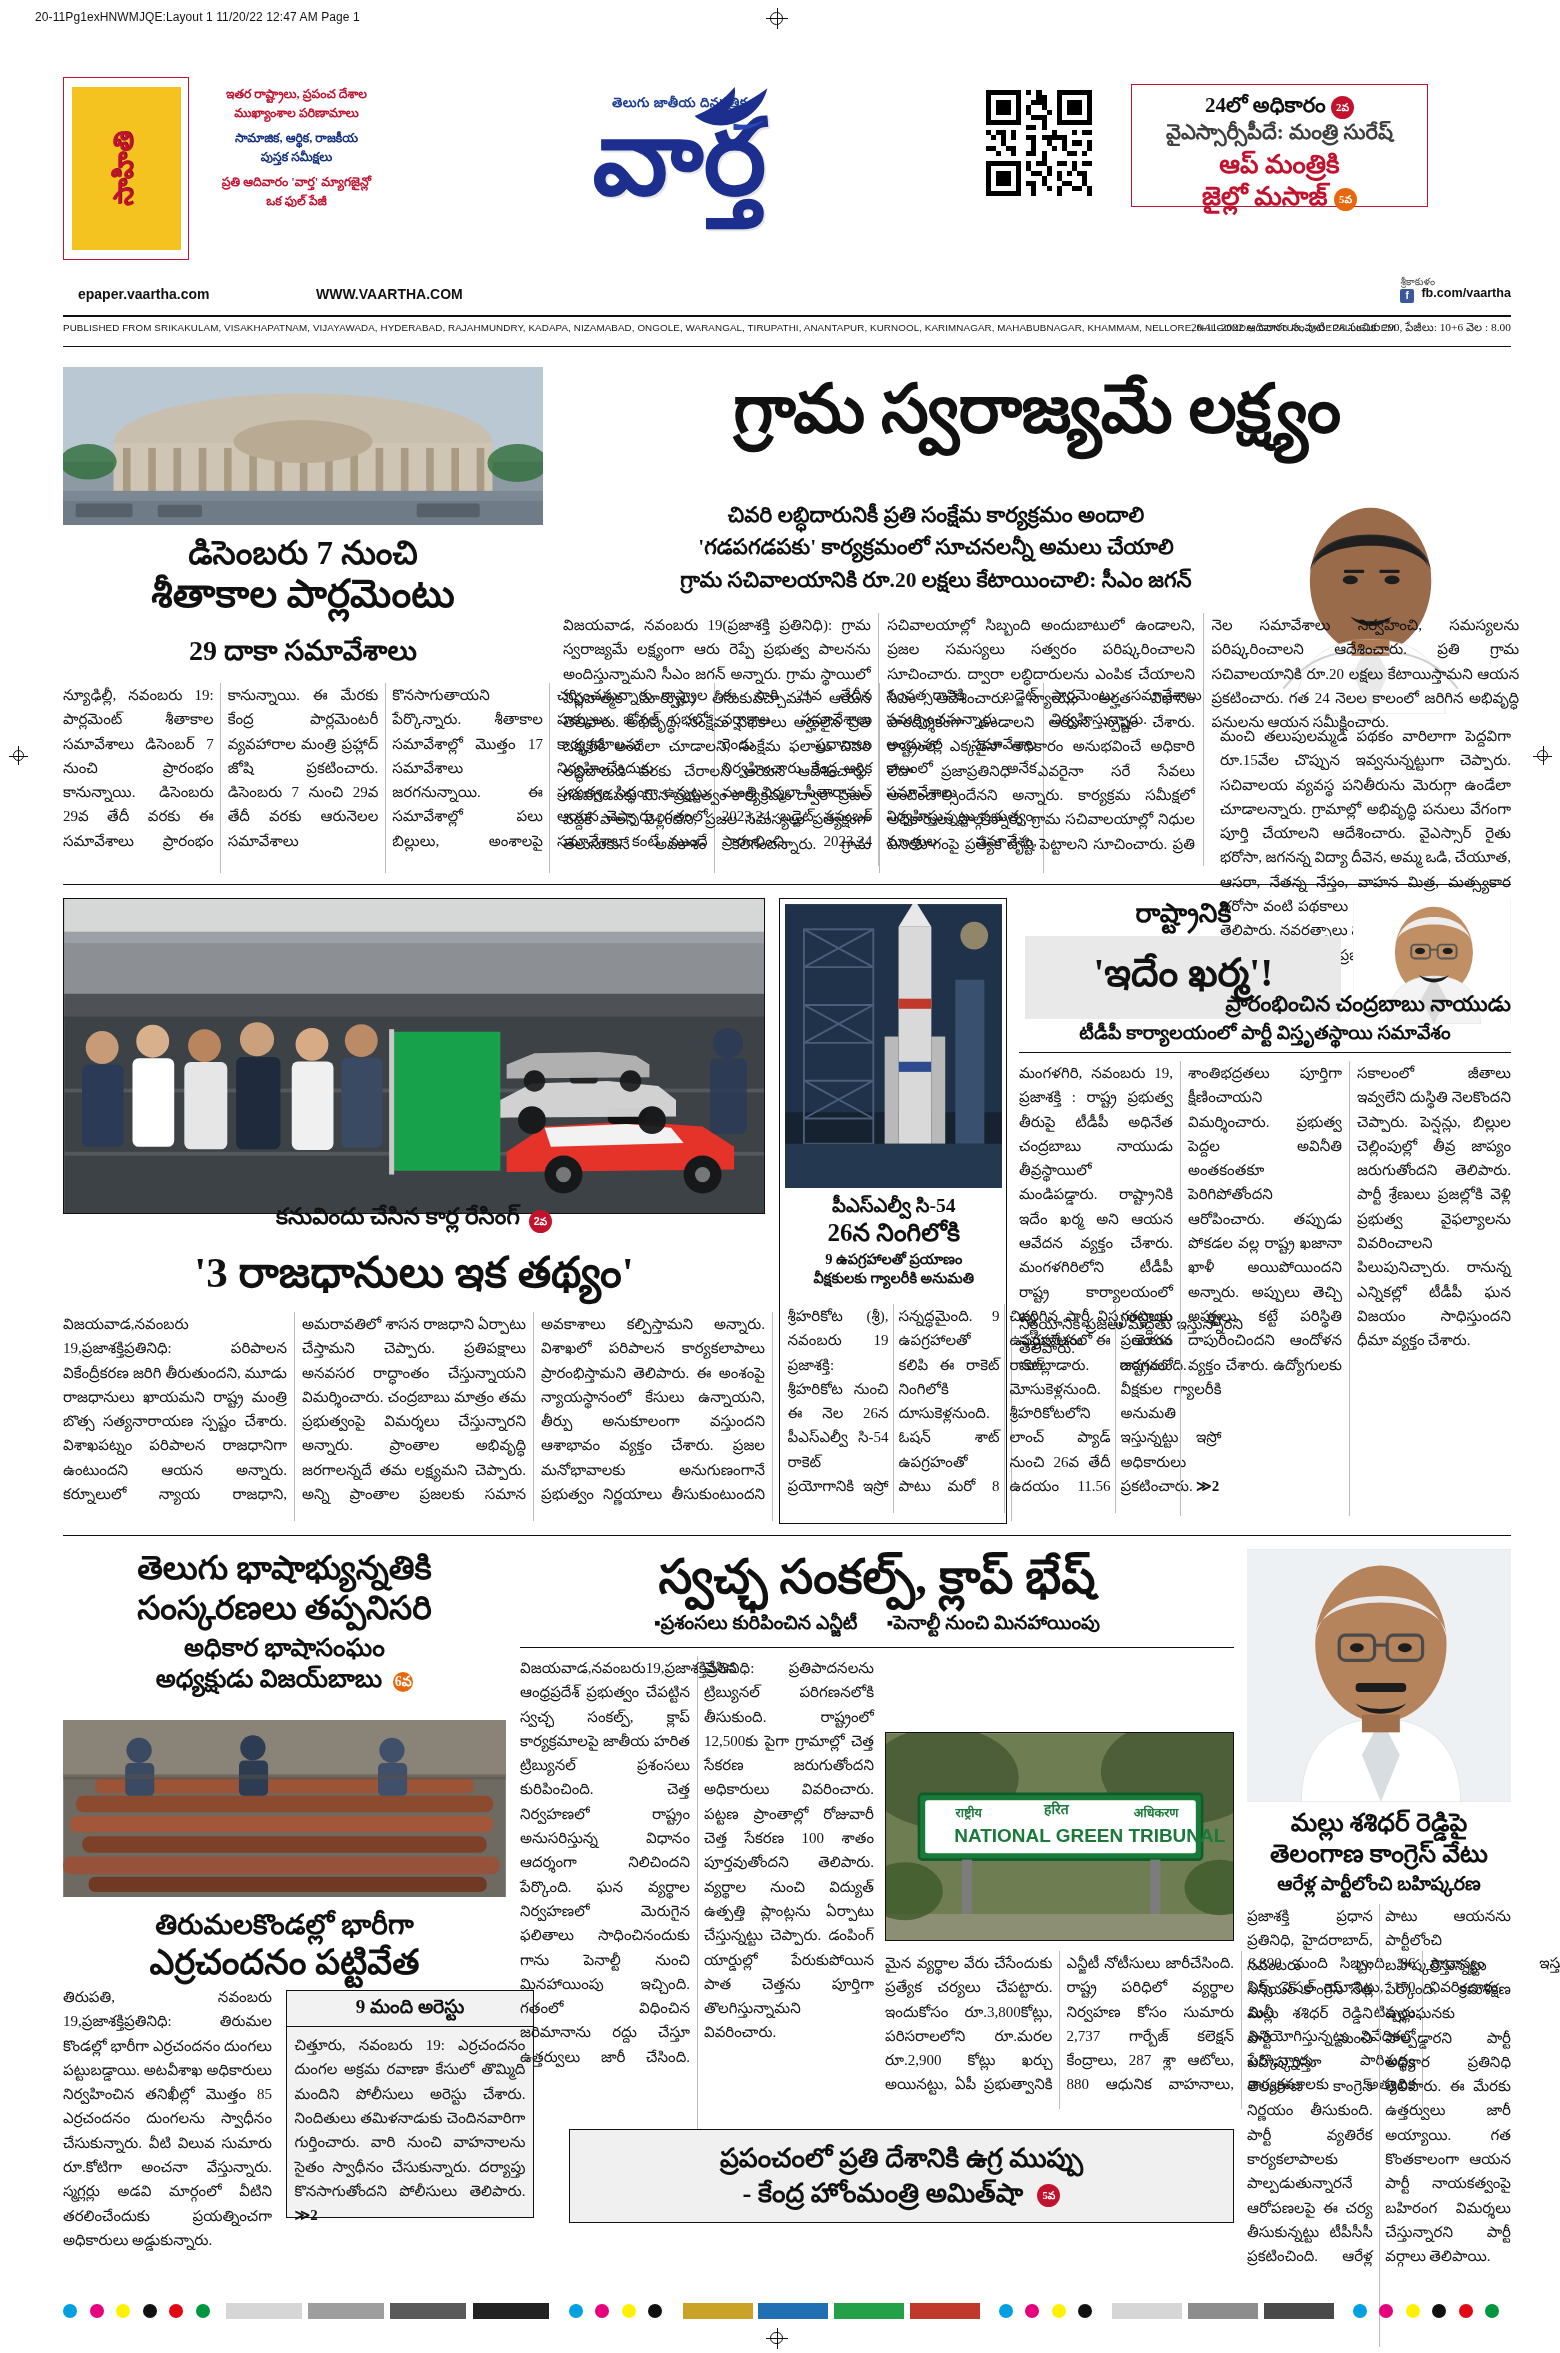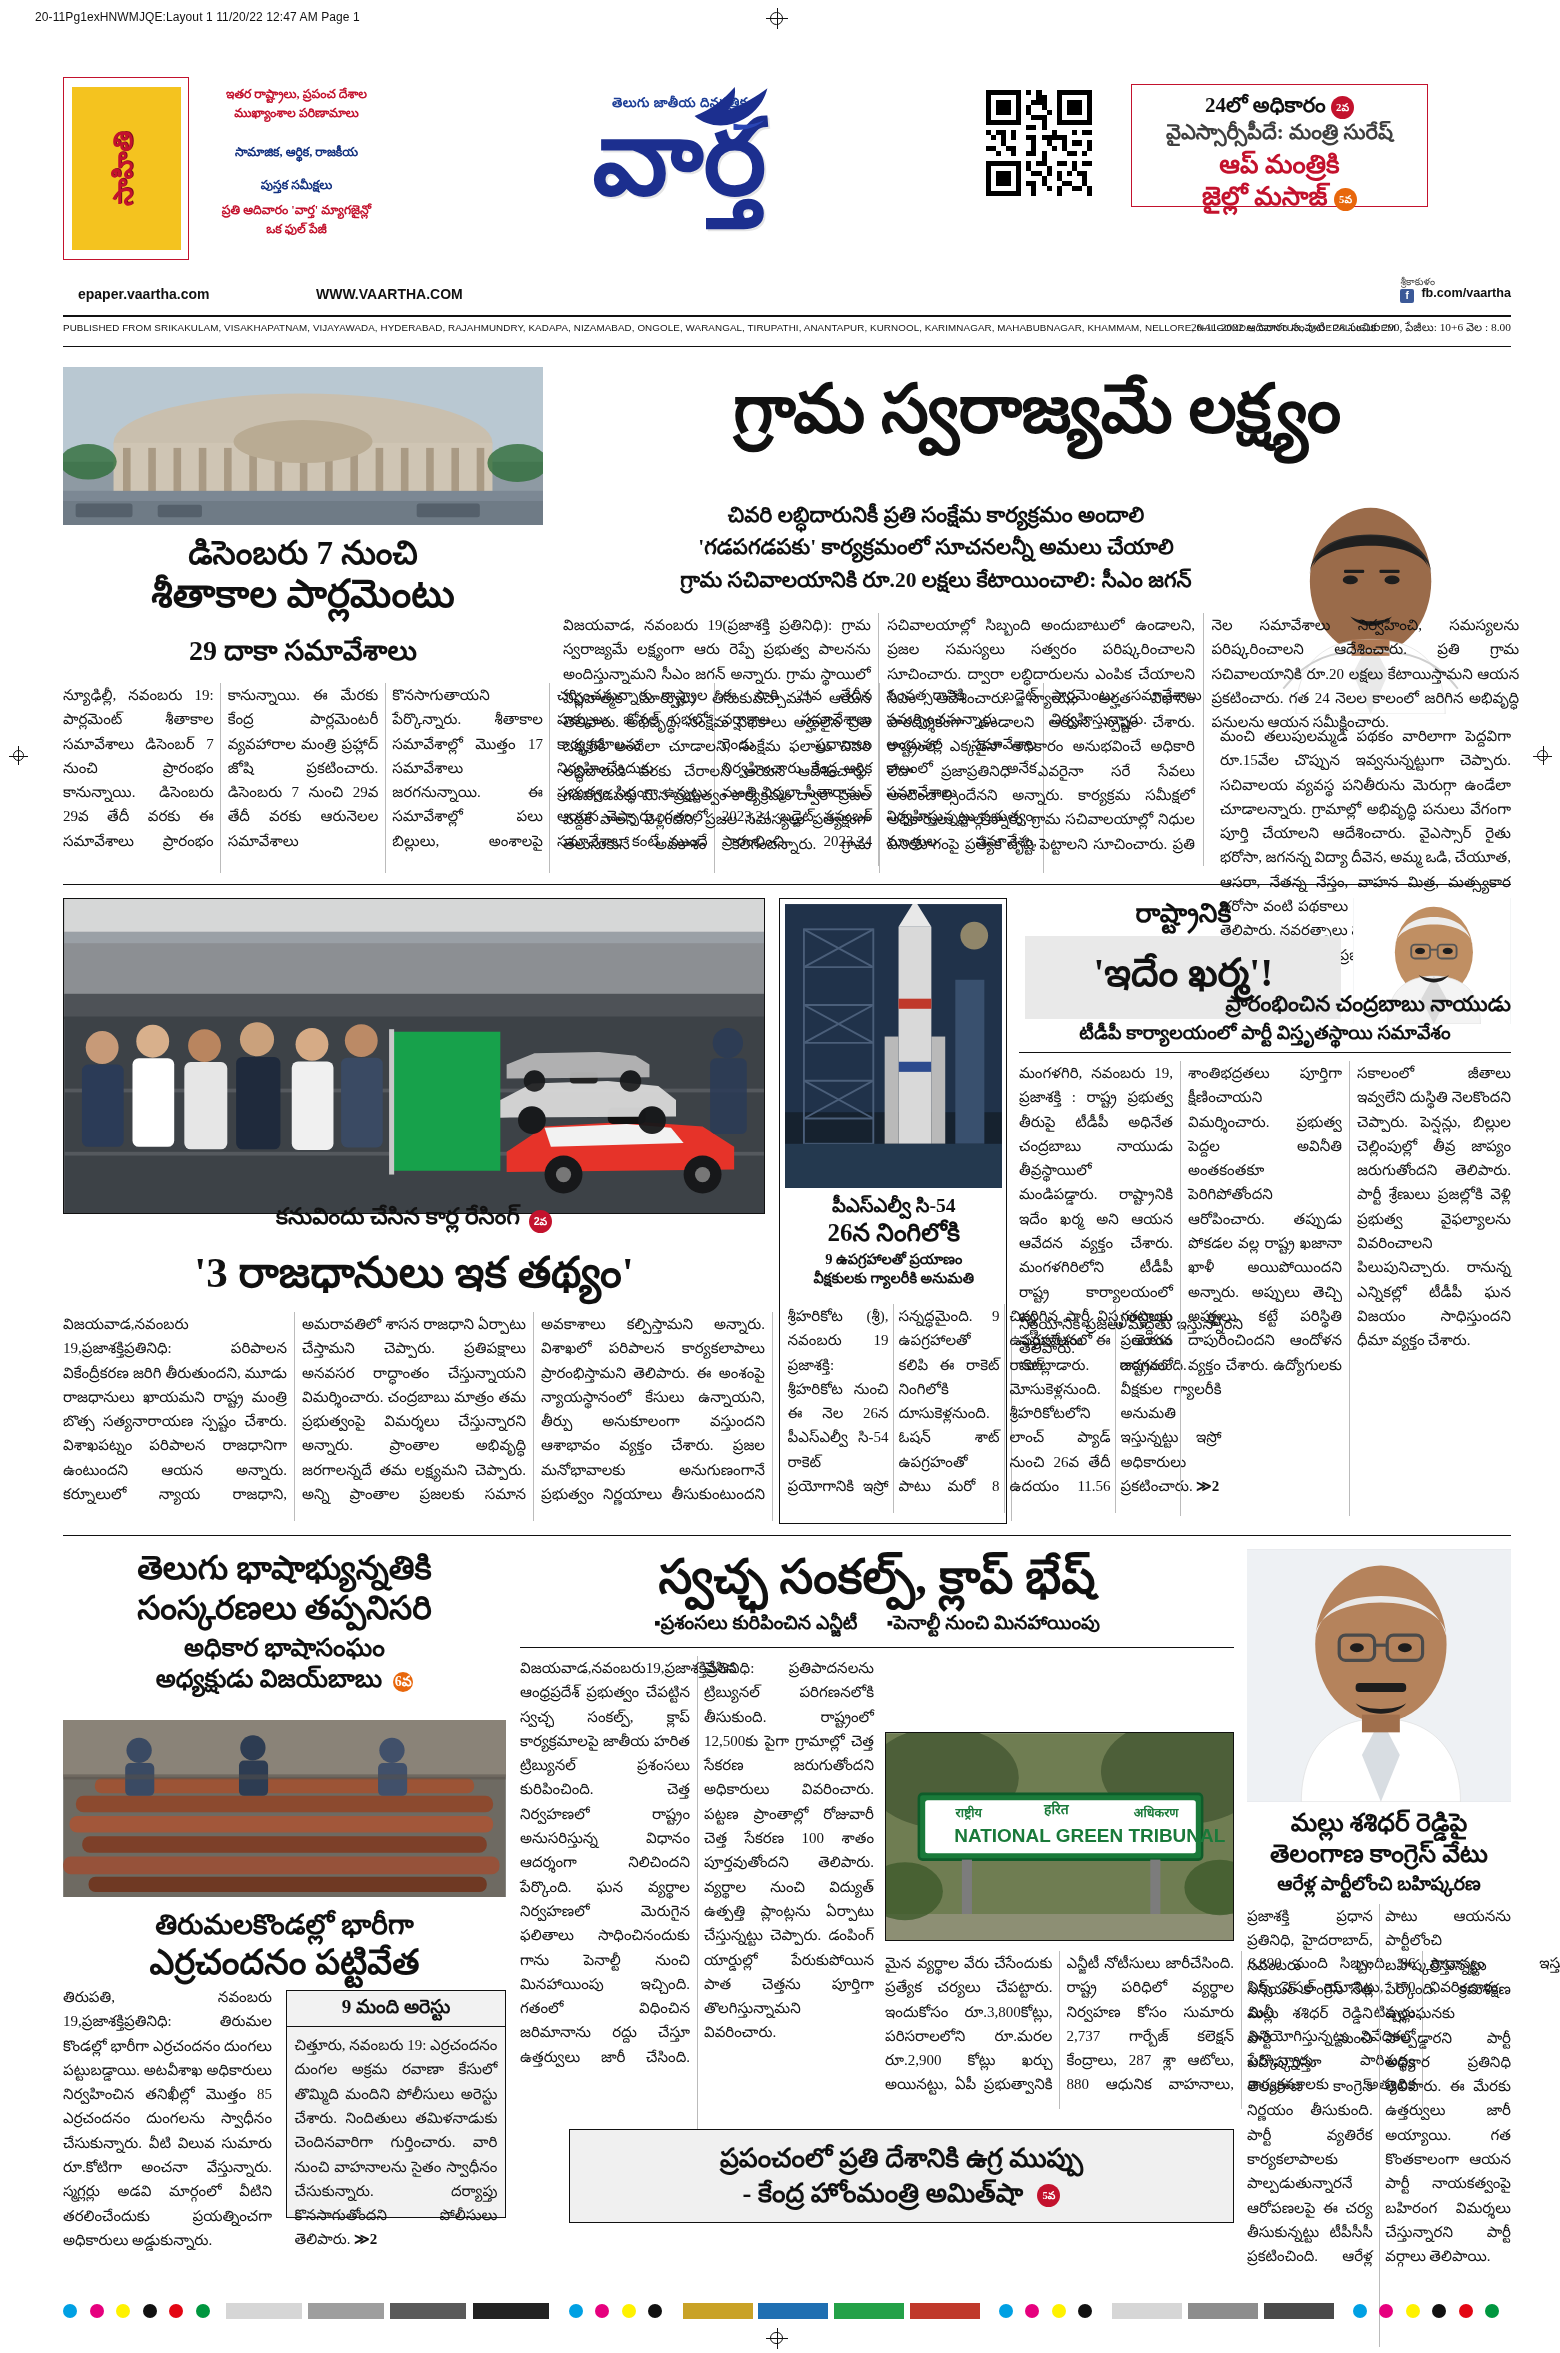--- a/index.html
+++ b/index.html
@@ -38,21 +38,21 @@
     display:flex; align-items:center; justify-content:center; overflow:hidden;
   }
   .vert-te {
     transform:rotate(-90deg); white-space:nowrap;
     font-family:"Liberation Serif", serif; font-weight:bold; font-size:26.6px; color:#c3122d;
     text-shadow:0.6px 0.6px 0 #7a0c1c;
   }
 
   .mast-blurbs { position:absolute; left:142px; top:14px; width:183px; text-align:center; line-height:1.55; }
   .mast-blurbs div { font-family:"Liberation Serif", serif; font-size:12.3px; color:#c3122d; font-weight:bold; }
-  .mast-blurbs .blue { color:#12307f;margin-top:14px; }
+  .mast-blurbs .blue { color:#12307f; }
   .mast-blurbs .sep { height:5.7px; }
 
   .mast-center { position:absolute; left:354px; top:0px; width:525px; text-align:center; }
   .mast-tag { font-size:13.3px; color:#1c3d96; font-weight:bold; letter-spacing:0.3px; margin-top:24px;}
   .mast-title {
     font-family:"Liberation Serif", serif; font-weight:bold;
     font-size:106px; line-height:0.95; color:#1c2f8f; margin-top:-3.8px;
     text-shadow:1.9px 1.9px 0 rgba(0,0,0,0.10);
   }
   .bird { position:absolute; left:272px; top:11.4px; width:89px; height:49px; }
@@ -562,21 +562,21 @@
 
   <div style="position:absolute; left:63px; top:1908px; width:443px; text-align:center;">
     <div class="hdr-te" style="font-size:28px; line-height:1.2;">తిరుమలకొండల్లో భారీగా</div>
     <div class="hdr-te hl-red" style="font-size:35px; line-height:1.18;">ఎర్రచందనం పట్టివేత</div>
   </div>
 
   <div class="body-te" style="position:absolute; left:63px; top:1985px; width:209px; height:234px;">
     <span>తిరుపతి, నవంబరు 19,ప్రజాశక్తిప్రతినిధి: తిరుమల కొండల్లో భారీగా ఎర్రచందనం దుంగలు పట్టుబడ్డాయి. అటవీశాఖ అధికారులు నిర్వహించిన తనిఖీల్లో మొత్తం 85 ఎర్రచందనం దుంగలను స్వాధీనం చేసుకున్నారు. వీటి విలువ సుమారు రూ.కోటిగా అంచనా వేస్తున్నారు. స్మగ్లర్లు అడవి మార్గంలో వీటిని తరలించేందుకు ప్రయత్నించగా అధికారులు అడ్డుకున్నారు.</span>
   </div>
 
-  <div class="boxline" style="position:absolute; left:286px; top:1990px; width:220px; height:228px; background:#f2f2f2;">
+  <div class="boxline" style="position:absolute; left:286px; top:1990px; width:248px; height:228px; background:#f2f2f2;">
     <div class="hdr-te" style="text-align:center; font-size:19px; padding:5px 0 3.8px 0; border-bottom:0.6px solid #111;">9 మంది అరెస్టు</div>
     <div class="body-te" style="padding:6.3px 7.6px;">
       <span>చిత్తూరు, నవంబరు 19: ఎర్రచందనం దుంగల అక్రమ రవాణా కేసులో తొమ్మిది మందిని పోలీసులు అరెస్టు చేశారు. నిందితులు తమిళనాడుకు చెందినవారిగా గుర్తించారు. వారి నుంచి వాహనాలను సైతం స్వాధీనం చేసుకున్నారు. దర్యాప్తు కొనసాగుతోందని పోలీసులు తెలిపారు.</span>
       <span class="arrow"> ≫<span>2</span></span>
     </div>
   </div>
 
   <div style="position:absolute; left:520px; top:1549px; width:714px;">
     <div style="text-align:center;">
       <div class="hdr-te hl-blue" style="font-size:48px; line-height:1.18;">స్వచ్ఛ సంకల్ప్‌, క్లాప్ భేష్</div>

